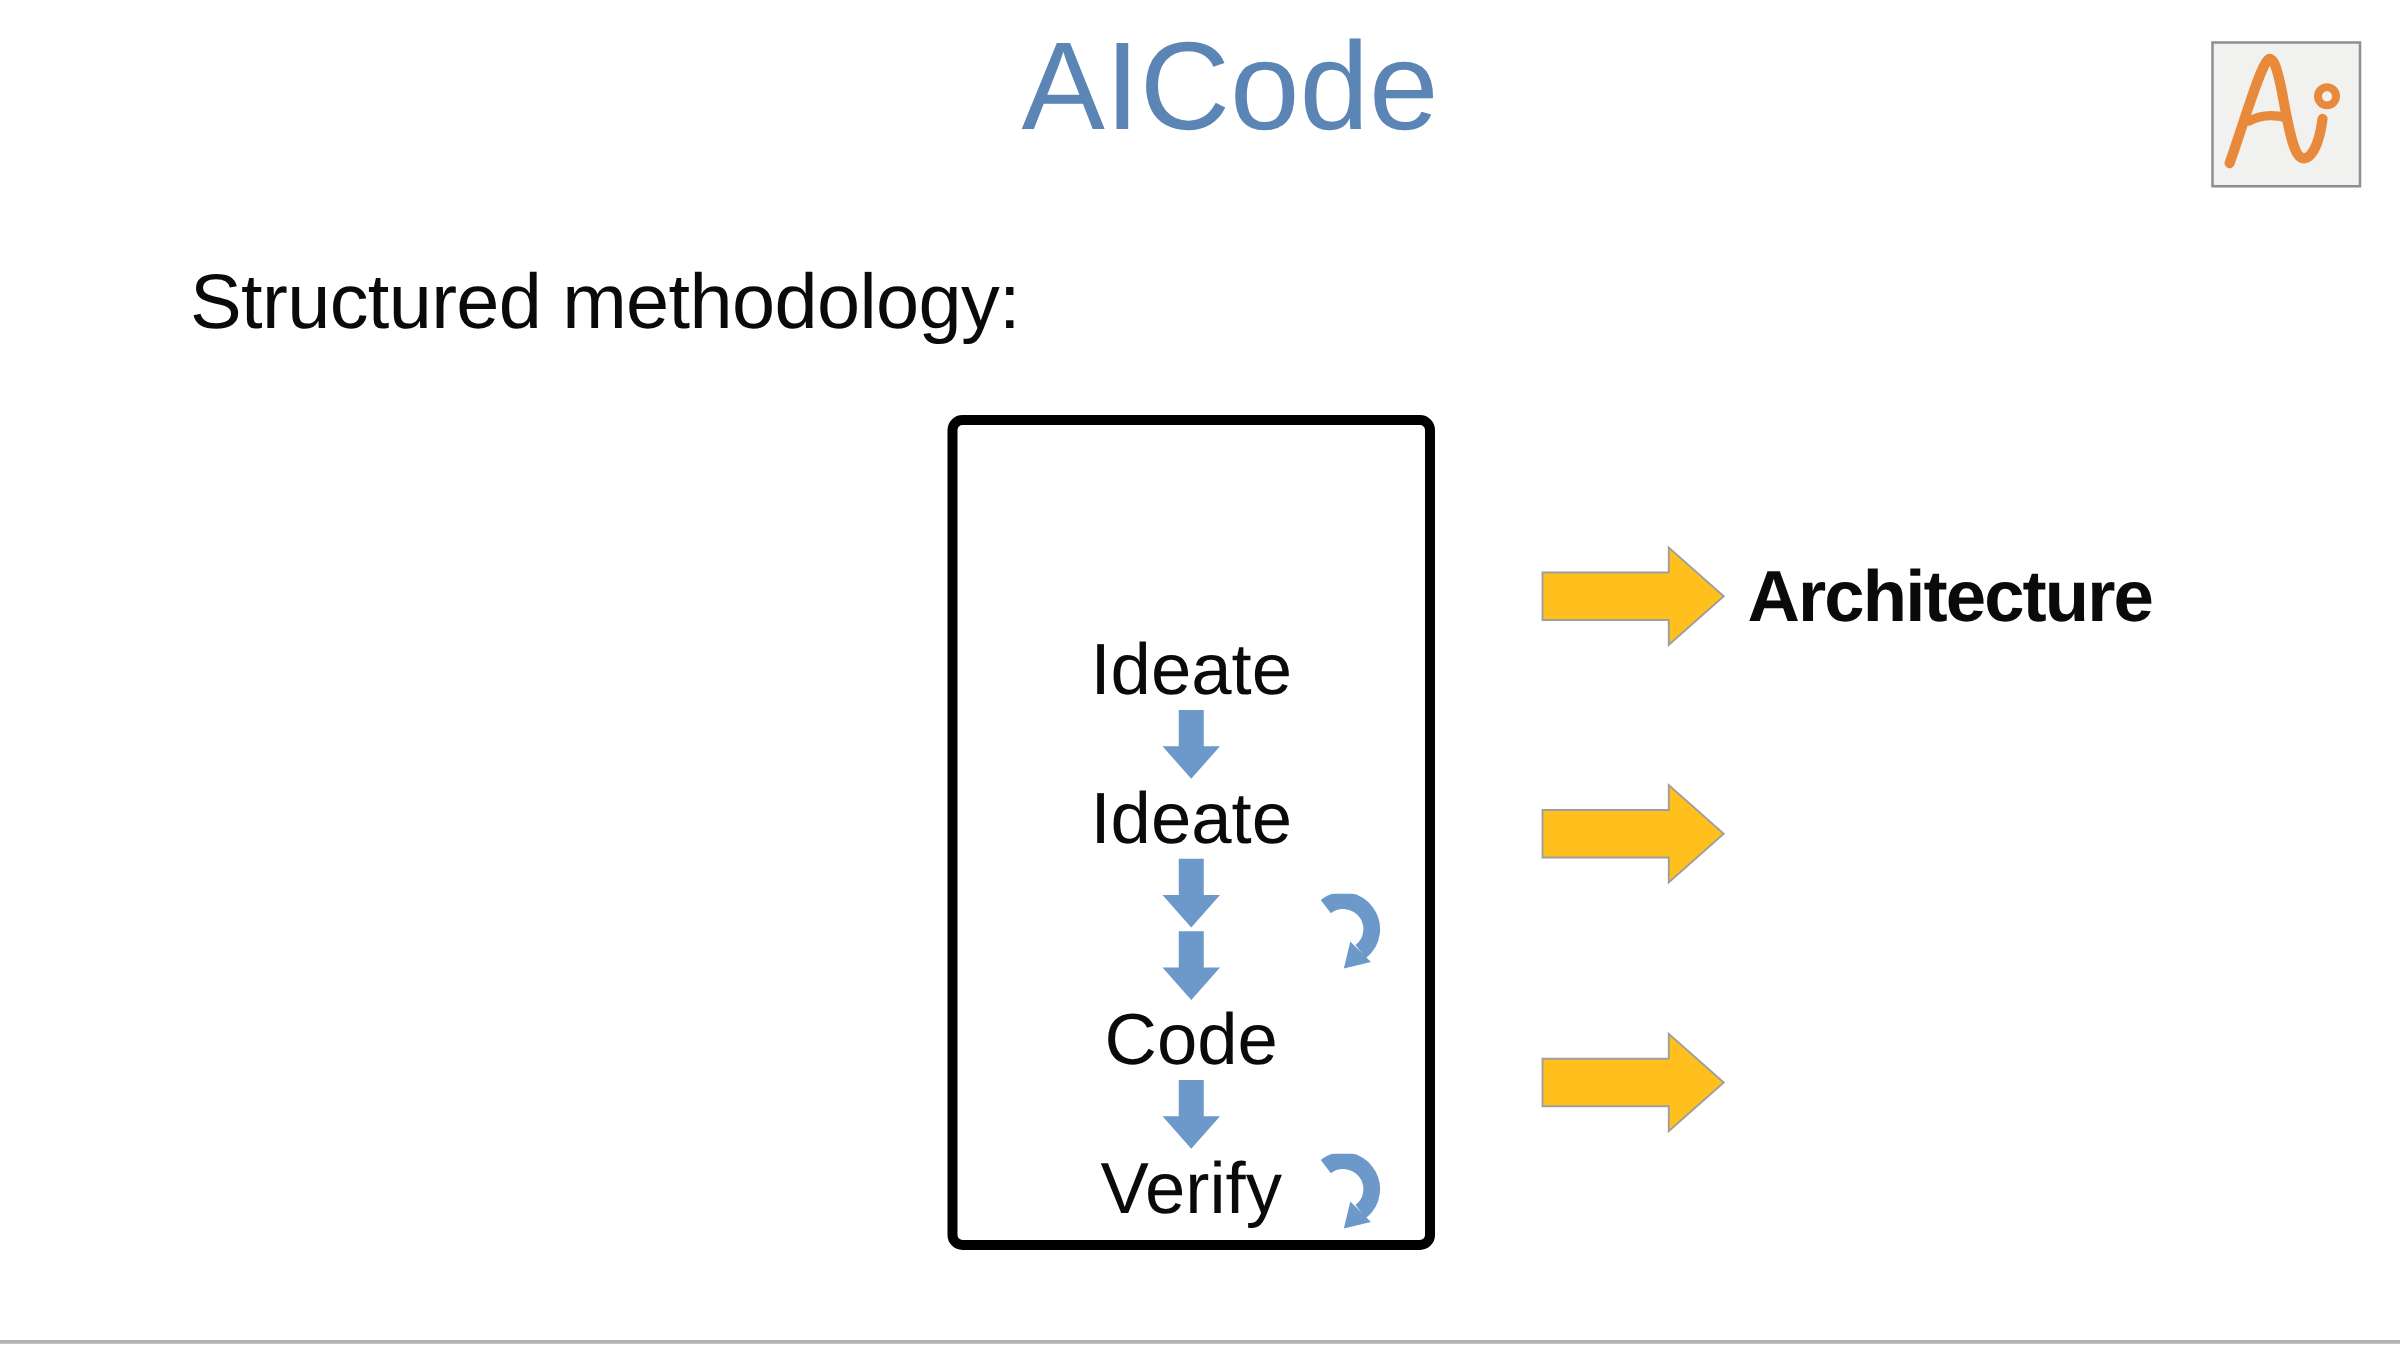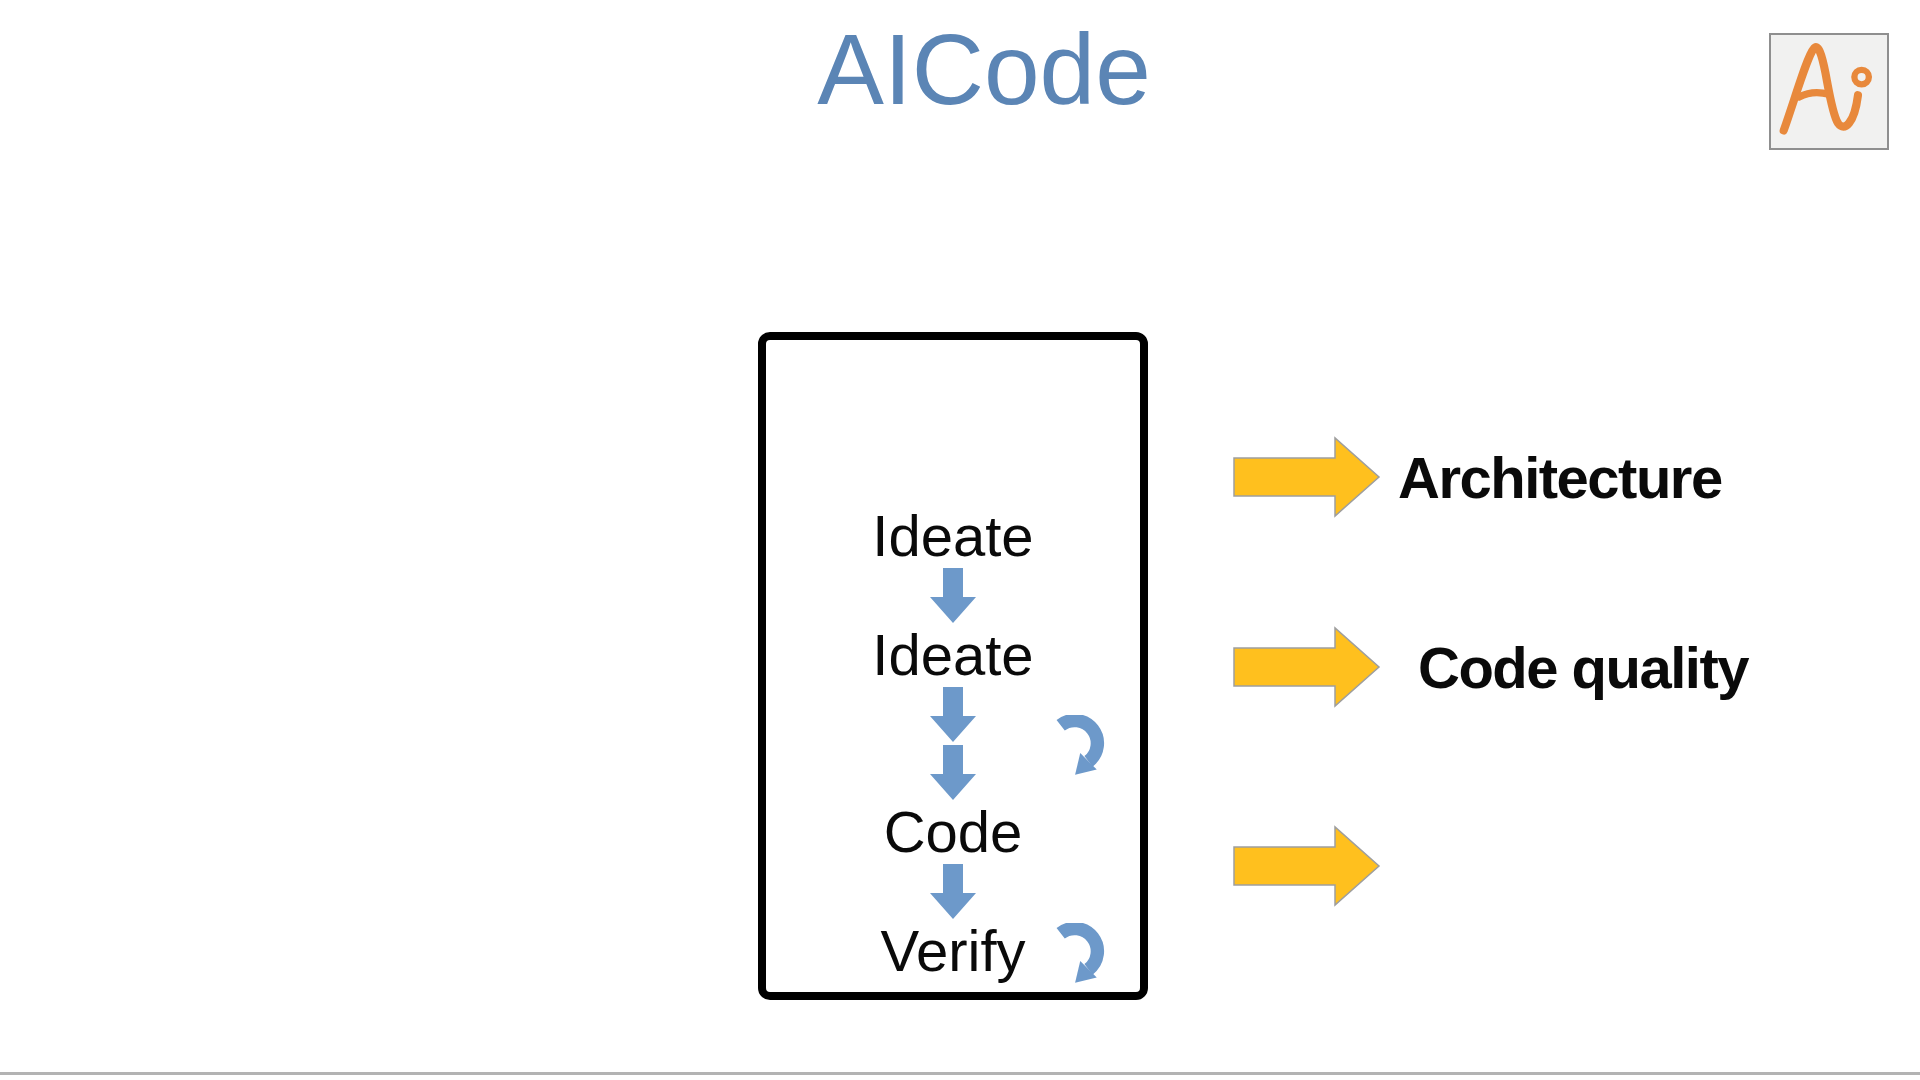--- a/index.html
+++ b/index.html
@@ -69,20 +69,21 @@
 
         <path d="M 9 101 C 22 64, 35 19, 42 11 C 47 4, 51 17, 55 37 C 59 58, 63 84, 69 93 C 76 103, 87 93, 91 62" stroke-width="9"></path>
 
         <path d="M 26 64 Q 41 56 59 61" stroke-width="8"></path>
 
         <circle cx="95" cy="42" r="8" stroke-width="7"></circle>
       </g>
     </svg>
   </div>
 
+  <div class="heading">Structured methodology:</div>
 
   <div class="flow-box">
 
     <div class="step">
       <span>Ideate</span>
     </div>
 
     <svg class="down-arrow" width="48" height="58" viewBox="0 0 48 58">
       <polygon points="14,1 34,1 34,30 47,30 24,56 1,30 14,30" fill="#6d99ca"></polygon>
     </svg>
@@ -128,21 +129,20 @@
     <svg width="150" height="84" viewBox="0 0 150 84">
       <polygon points="2,23 103,23 103,3 147,42 103,81 103,61 2,61" fill="#ffc01e" stroke="#9e9e9e" stroke-width="1.5" stroke-linejoin="miter"></polygon>
     </svg>
     <span class="outcome-label">Architecture</span>
   </div>
 
   <div class="outcome o2">
     <svg width="150" height="84" viewBox="0 0 150 84">
       <polygon points="2,23 103,23 103,3 147,42 103,81 103,61 2,61" fill="#ffc01e" stroke="#9e9e9e" stroke-width="1.5" stroke-linejoin="miter"></polygon>
     </svg>
-    <span class="outcome-label">Code quality</span>
   </div>
 
   <div class="outcome o3">
     <svg width="150" height="84" viewBox="0 0 150 84">
       <polygon points="2,23 103,23 103,3 147,42 103,81 103,61 2,61" fill="#ffc01e" stroke="#9e9e9e" stroke-width="1.5" stroke-linejoin="miter"></polygon>
     </svg>
   </div>
 
   <div class="bottom-line"></div>
 

